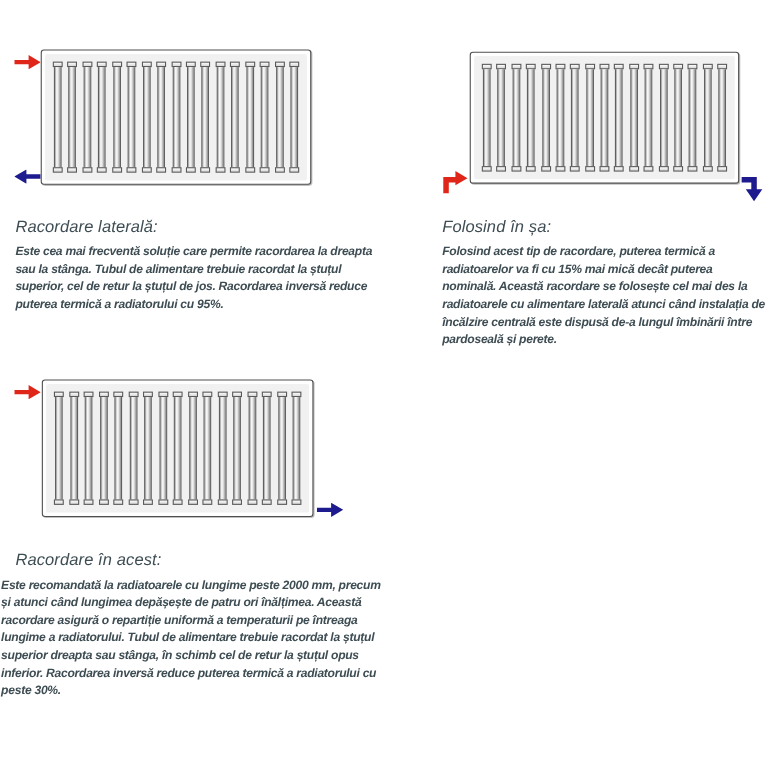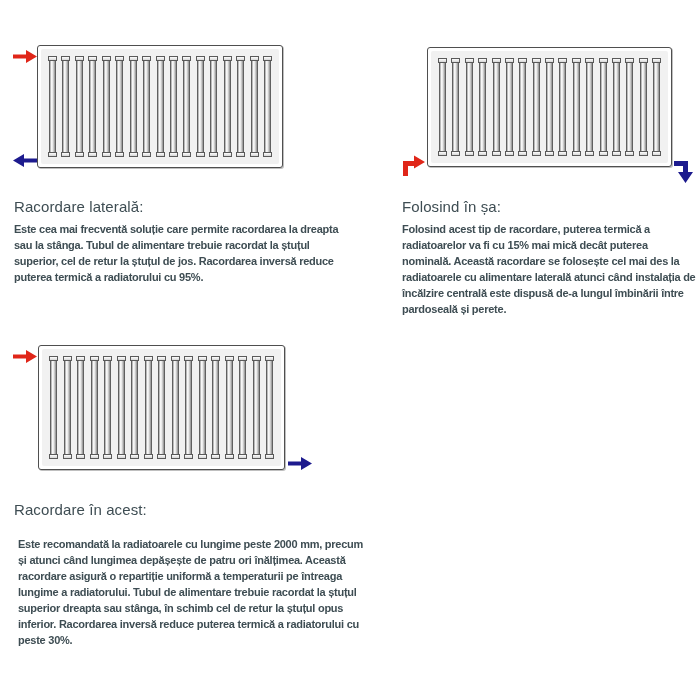--- a/index.html
+++ b/index.html
@@ -10,21 +10,21 @@
   }
   * { box-sizing: border-box; }
   html, body { margin: 0; padding: 0; }
   body {
     width: 700px; height: 700px;
     background: #ffffff;
     font-family: "Liberation Sans", sans-serif;
     color: var(--text);
     overflow: hidden;
   }
-  .canvas { position: relative; width: 700px; height: 700px; }
+  .canvas { position: relative; width: 700px; height: 700px; font-style: italic; }
 
   
   .radiator {
     position: absolute;
     border: 1px solid var(--rad-border);
     border-radius: 3px;
     background: #ffffff;
     box-shadow: 1px 1px 0 rgba(0,0,0,0.25);
   }
   .panel {
@@ -86,21 +86,21 @@
   #a2s { left: 401px; top: 151px; }
   #a2r { left: 674px; top: 159px; }
   #h2  { left: 402px; top: 198px; }
   #p2  { left: 402px; top: 221px; width: 296px; }
 
   
   #r3  { left: 38px;  top: 345px; width: 247px; height: 125px; }
   #a3s { left: 13px;  top: 350px; }
   #a3r { left: 288px; top: 457px; }
   #h3  { left: 14px;  top: 501px; }
-  #p3  { left: 18px;  top: 524px; width: 348px; margin-top: 12px; }
+  #p3  { left: 1px;  top: 524px; width: 348px; }
 </style>
 </head>
 <body>
 
 <div class="canvas">
 
   <section>
     <div class="radiator" id="r1">
       <div class="panel">
         <div class="fins">

